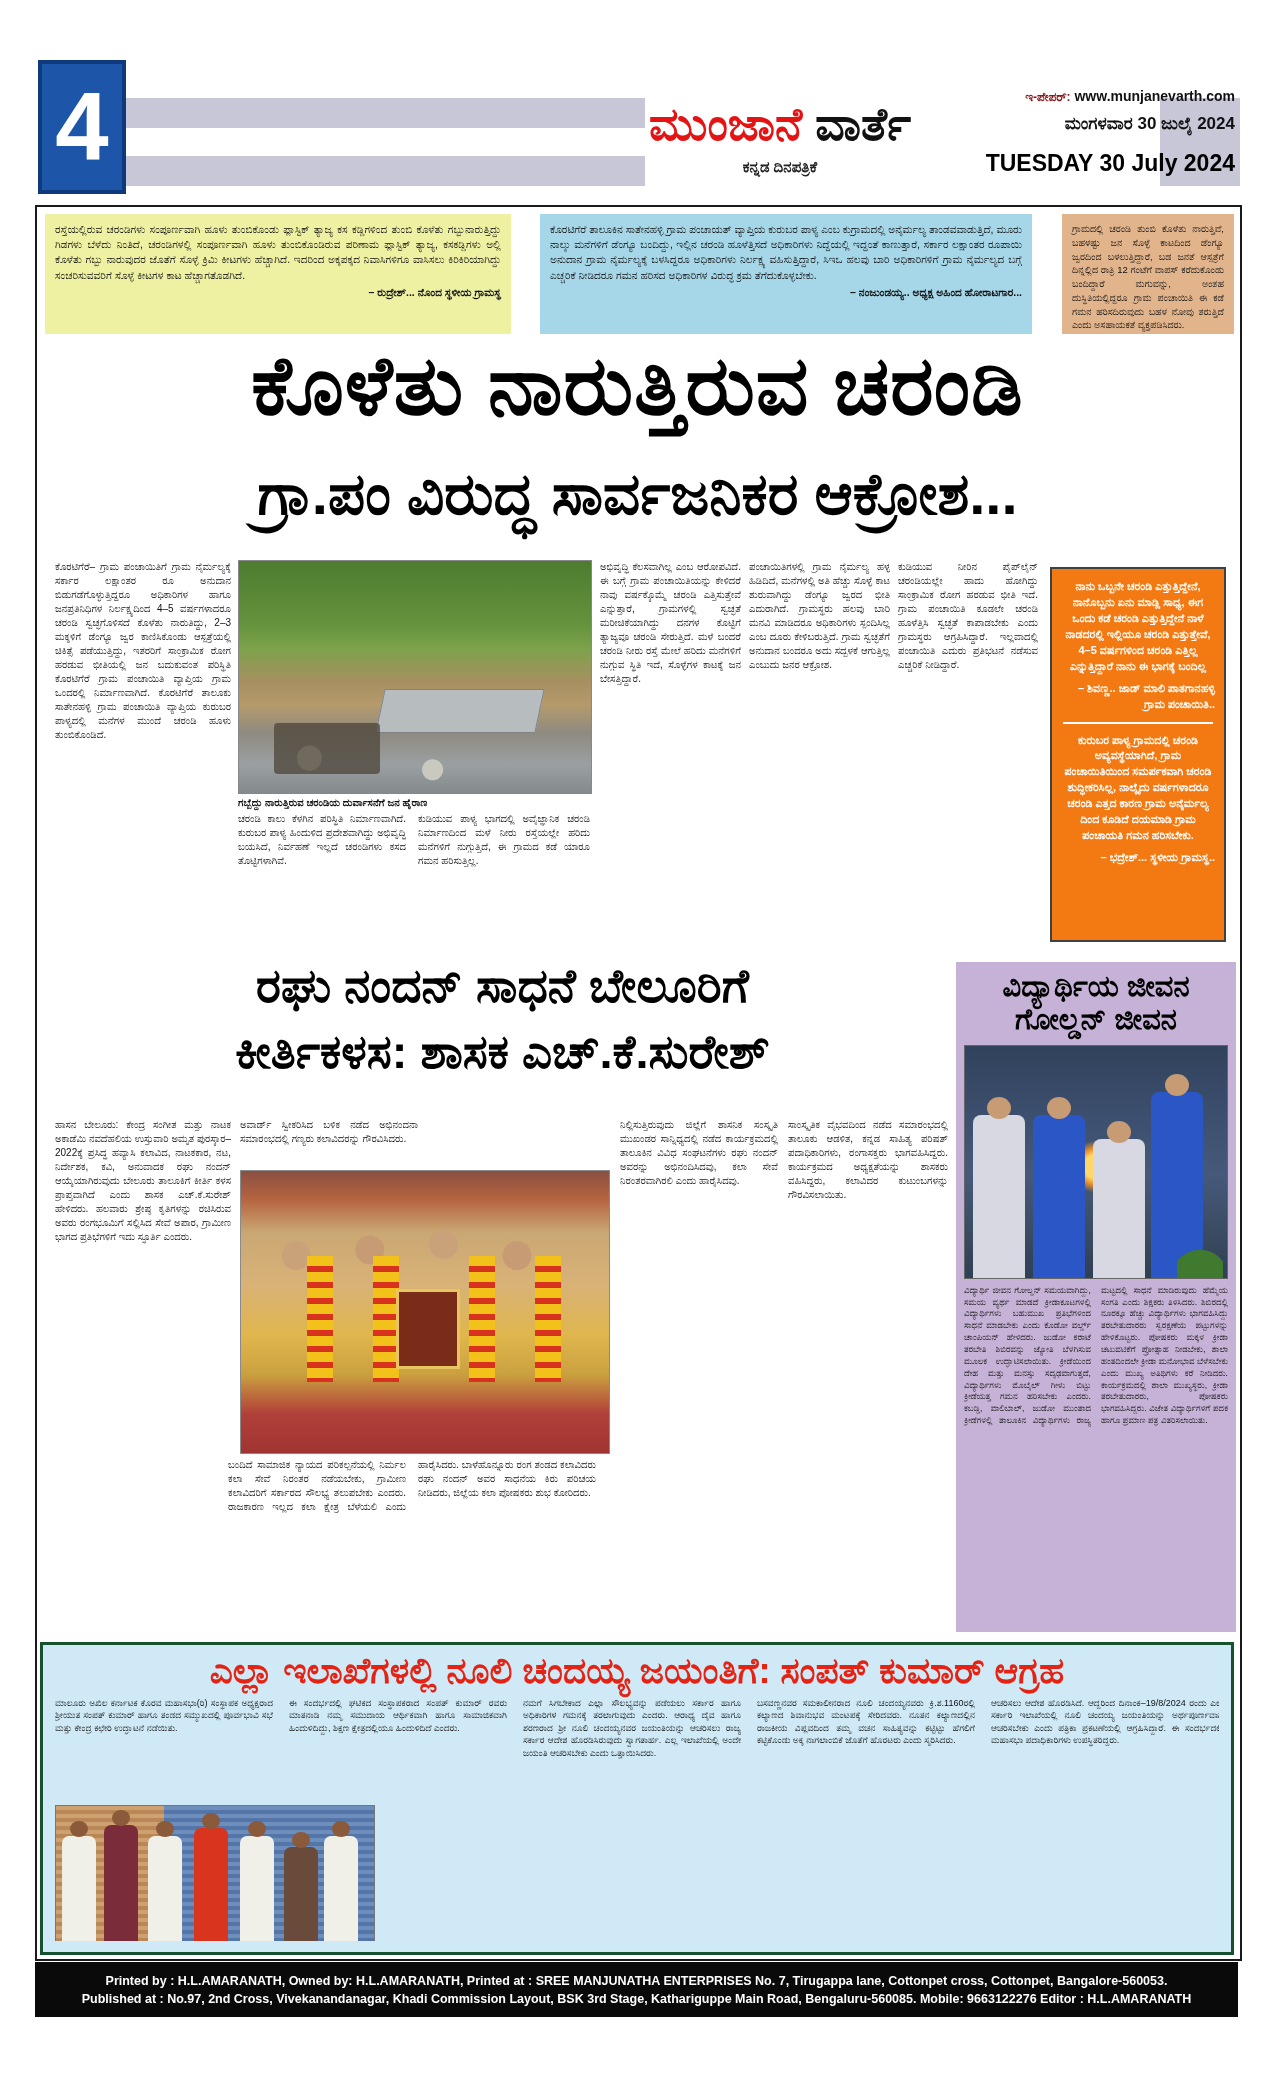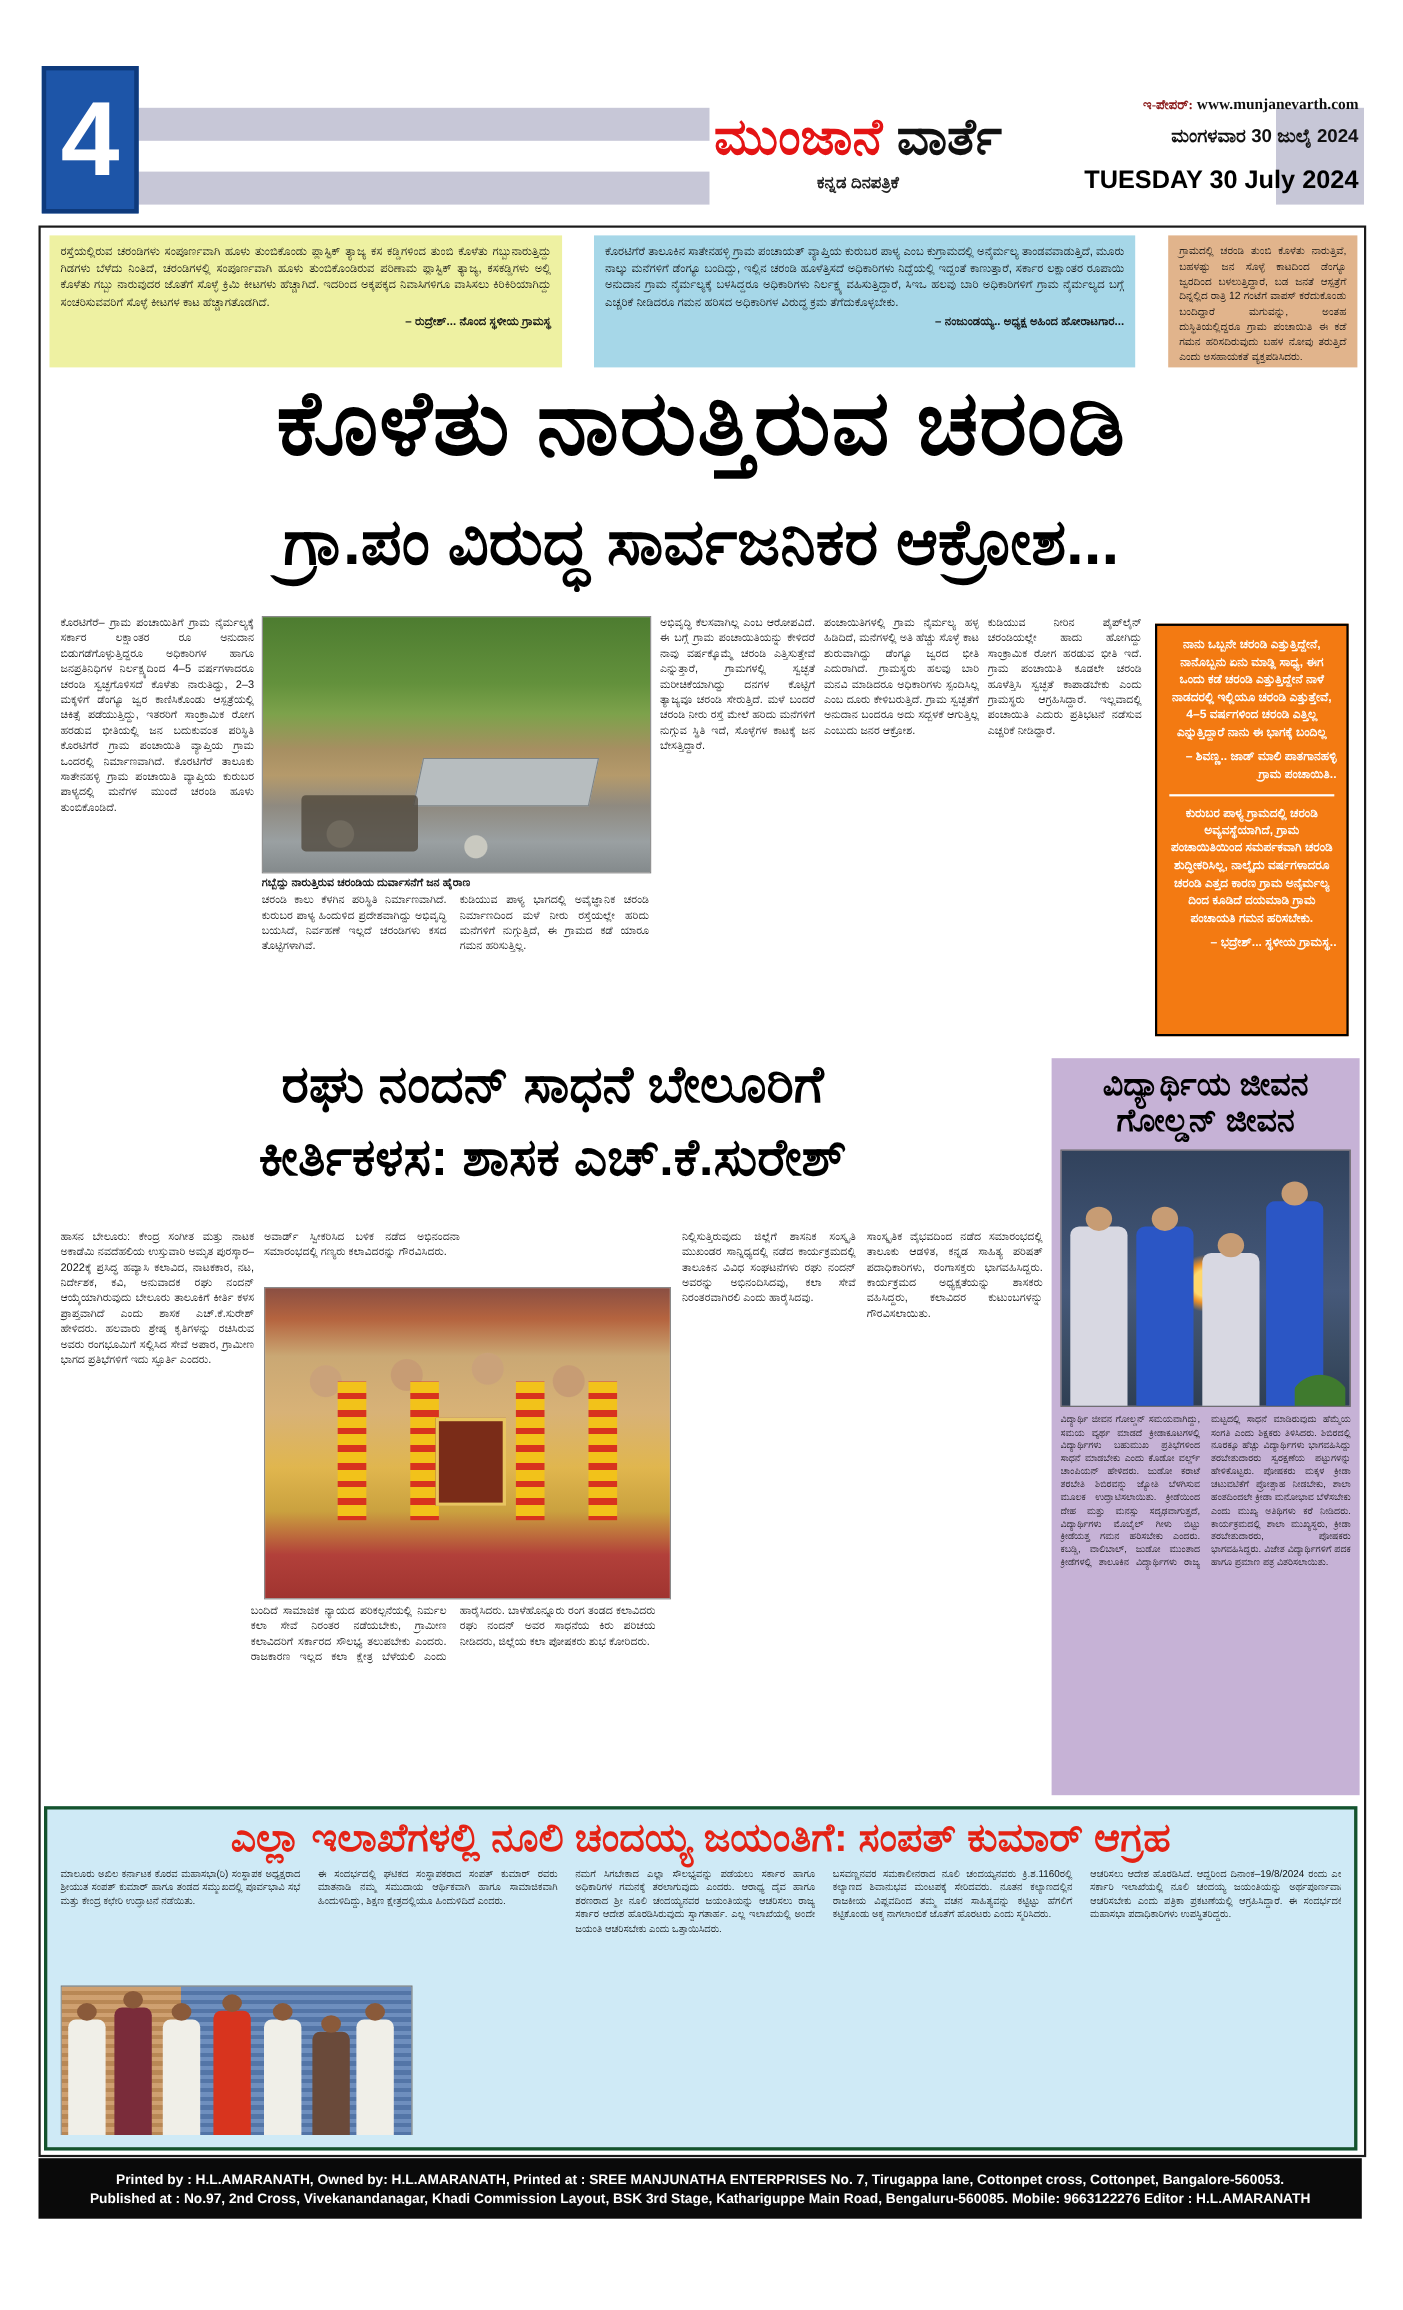--- a/index.html
+++ b/index.html
@@ -10,21 +10,21 @@
   .band{position:absolute;left:120px;top:98px;width:1120px;height:88px;background:#c7c7d7;}
   .band-white-strip{position:absolute;left:120px;top:128px;width:530px;height:28px;background:#ffffff;}
   .masthead-patch{position:absolute;left:645px;top:96px;width:515px;height:92px;background:#ffffff;}
   .pagenum{position:absolute;left:38px;top:60px;width:80px;height:126px;background:#1d55a8;border:4px solid #0e3a7c;
            color:#fff;font-size:96px;font-weight:bold;display:flex;align-items:center;justify-content:center;line-height:1;}
   .masthead{position:absolute;left:520px;top:100px;width:520px;text-align:center;font-weight:bold;font-size:46px;line-height:1.05;white-space:nowrap;}
   .masthead .red{color:#e41414;}
   .masthead .blk{color:#111;}
   .masthead-sub{position:absolute;left:520px;top:158px;width:520px;text-align:center;font-size:15px;font-weight:bold;color:#222;}
   .hdr-right{position:absolute;right:40px;top:88px;width:330px;text-align:right;}
-  .hdr-epaper{font-size:14px;font-weight:bold;color:#111;font-family:Liberation Serif, serif;}
+  .hdr-epaper{font-size:14px;font-weight:bold;color:#111;}
   .hdr-epaper .lbl{color:#8a1a1a;font-size:12px;}
   .hdr-date-kn{margin-top:10px;font-size:17px;font-weight:bold;color:#111;}
   .hdr-date-en{margin-top:16px;font-size:23px;font-weight:bold;color:#000;}
 
   
   .frame{position:absolute;left:35px;top:205px;width:1203px;height:1752px;border:2px solid #1a1a1a;background:#fff;}
 
   
   .qbox{position:absolute;top:214px;height:120px;padding:8px 10px;box-sizing:border-box;
         font-size:10.5px;line-height:1.45;text-align:justify;color:#111;overflow:hidden;}
@@ -49,21 +49,21 @@
        radial-gradient(circle at 55% 90%, #c9c9c0 0 10px, transparent 11px),
        linear-gradient(180deg,#4d7c30 0%,#63913c 26%,#7da24b 38%,#a78f62 52%,#b59a6b 62%,#8f8a80 74%,#9aa0a2 88%,#848a8c 100%);
      border:1px solid #888;}
   .drain-slab{position:absolute;left:40%;top:55%;width:45%;height:18%;background:#b7bdbf;border:1px solid #7e8486;transform:skewX(-12deg);}
   .drain-dark{position:absolute;left:10%;top:70%;width:30%;height:22%;background:#4c4438;opacity:.75;border-radius:4px;}
   .a1-caption{position:absolute;left:238px;top:797px;width:352px;font-size:10px;font-weight:bold;color:#111;}
   .a1sub{position:absolute;top:812px;height:136px;font-size:10px;line-height:1.4;text-align:justify;color:#111;overflow:hidden;}
   .a1s1{left:238px;width:168px;}
   .a1s2{left:418px;width:172px;}
 
-  .orange-box{position:absolute;left:1050px;top:567px;width:176px;height:375px;background:#f37a12;border:2px solid #000000;
+  .orange-box{position:absolute;left:1050px;top:567px;width:176px;height:375px;background:#f37a12;border:2px solid #404040;
       box-sizing:border-box;padding:10px 9px;color:#ffffff;font-size:11px;font-weight:bold;line-height:1.45;text-align:center;overflow:hidden;}
   .orange-box .attr{text-align:right;margin-top:6px;}
   .orange-box hr{border:none;border-top:2px solid #ffffff;margin:9px 2px;}
 
   
   .a2h{position:absolute;left:55px;width:895px;text-align:center;font-weight:900;color:#000;font-size:47px;line-height:1.0;}
   .a2h1{top:962px;}
   .a2h2{top:1028px;}
   .a2col{position:absolute;top:1118px;height:514px;font-size:10px;line-height:1.4;text-align:justify;color:#111;overflow:hidden;}
   .a2c1{left:55px;width:176px;}

